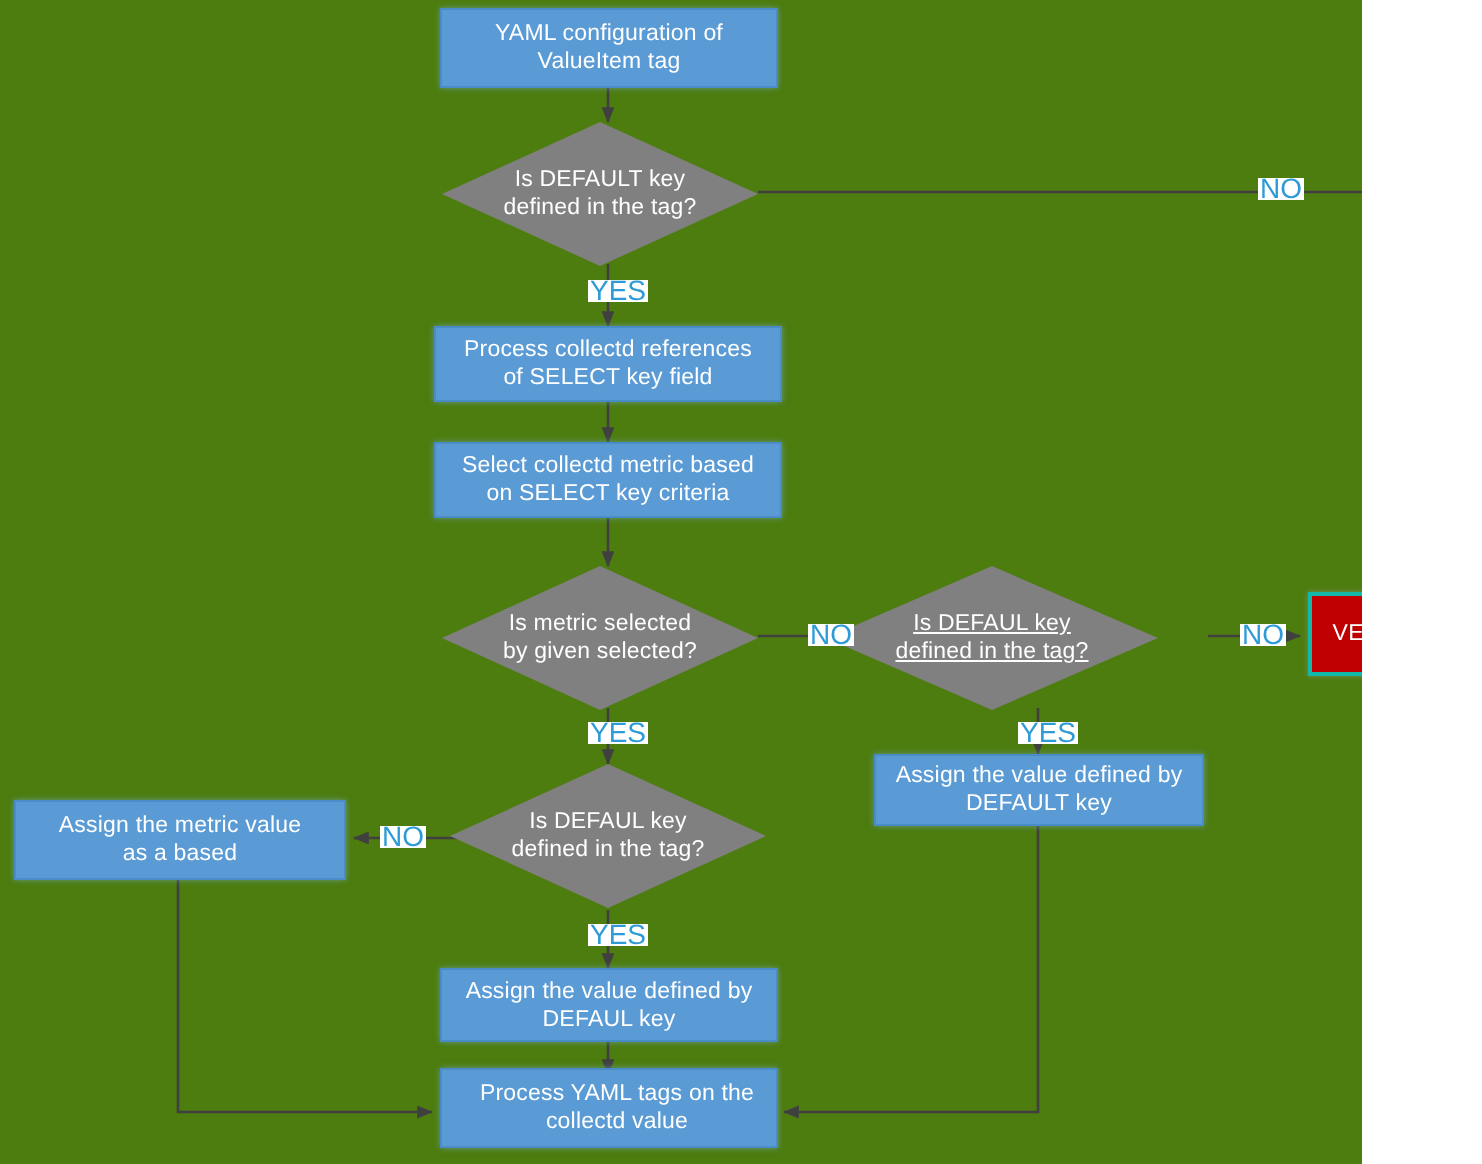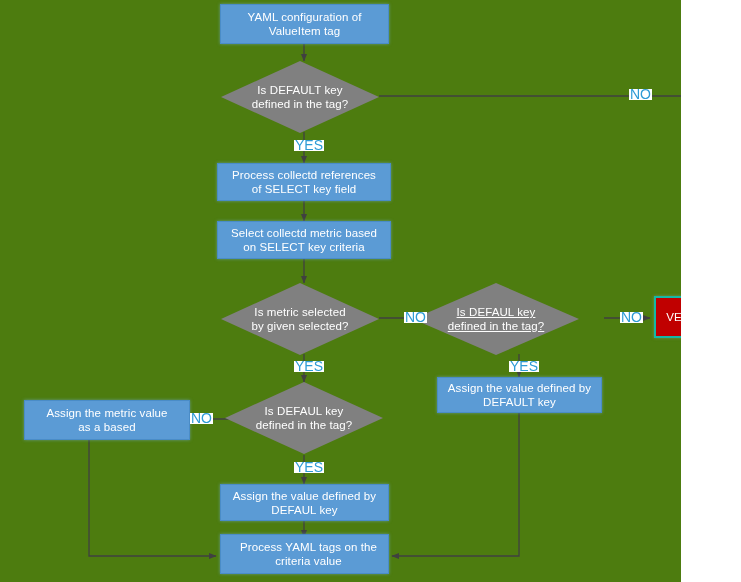--- a/index.html
+++ b/index.html
@@ -180,38 +180,38 @@
   </div>
 
   <div class="node decision" style="left:225px; top:382px; width:158px; height:72px;">
     <div class="dshape"></div>
     <span class="dtext">
       <span>Is DEFAUL key</span><br>
       <span>defined in the tag?</span>
     </span>
   </div>
 
-  <div class="node proc" style="left:7px; top:400px; width:166px; height:40px;margin-left:17px;">
+  <div class="node proc" style="left:7px; top:400px; width:166px; height:40px;">
     <span>
       <span>Assign the metric value</span><br>
       <span>as a based</span>
     </span>
   </div>
 
   <div class="node proc" style="left:220px; top:484px; width:169px; height:37px;">
     <span>
       <span>Assign the value defined by</span><br>
       <span>DEFAUL key</span>
     </span>
   </div>
 
   <div class="node proc" style="left:220px; top:534px; width:169px; height:40px;padding-left:12px;">
     <span>
       <span>Process YAML tags on the</span><br>
-      <span>criteria value</span>
+      <span>collectd value</span>
     </span>
   </div>
 
   <div class="edge-label" style="left:629px; top:89px;">NO</div>
   <div class="edge-label" style="left:294px; top:140px;">YES</div>
   <div class="edge-label" style="left:404px; top:312px;">NO</div>
   <div class="edge-label" style="left:294px; top:361px;">YES</div>
   <div class="edge-label" style="left:620px; top:312px;">NO</div>
   <div class="edge-label" style="left:509px; top:361px;">YES</div>
   <div class="edge-label" style="left:190px; top:413px;">NO</div>

